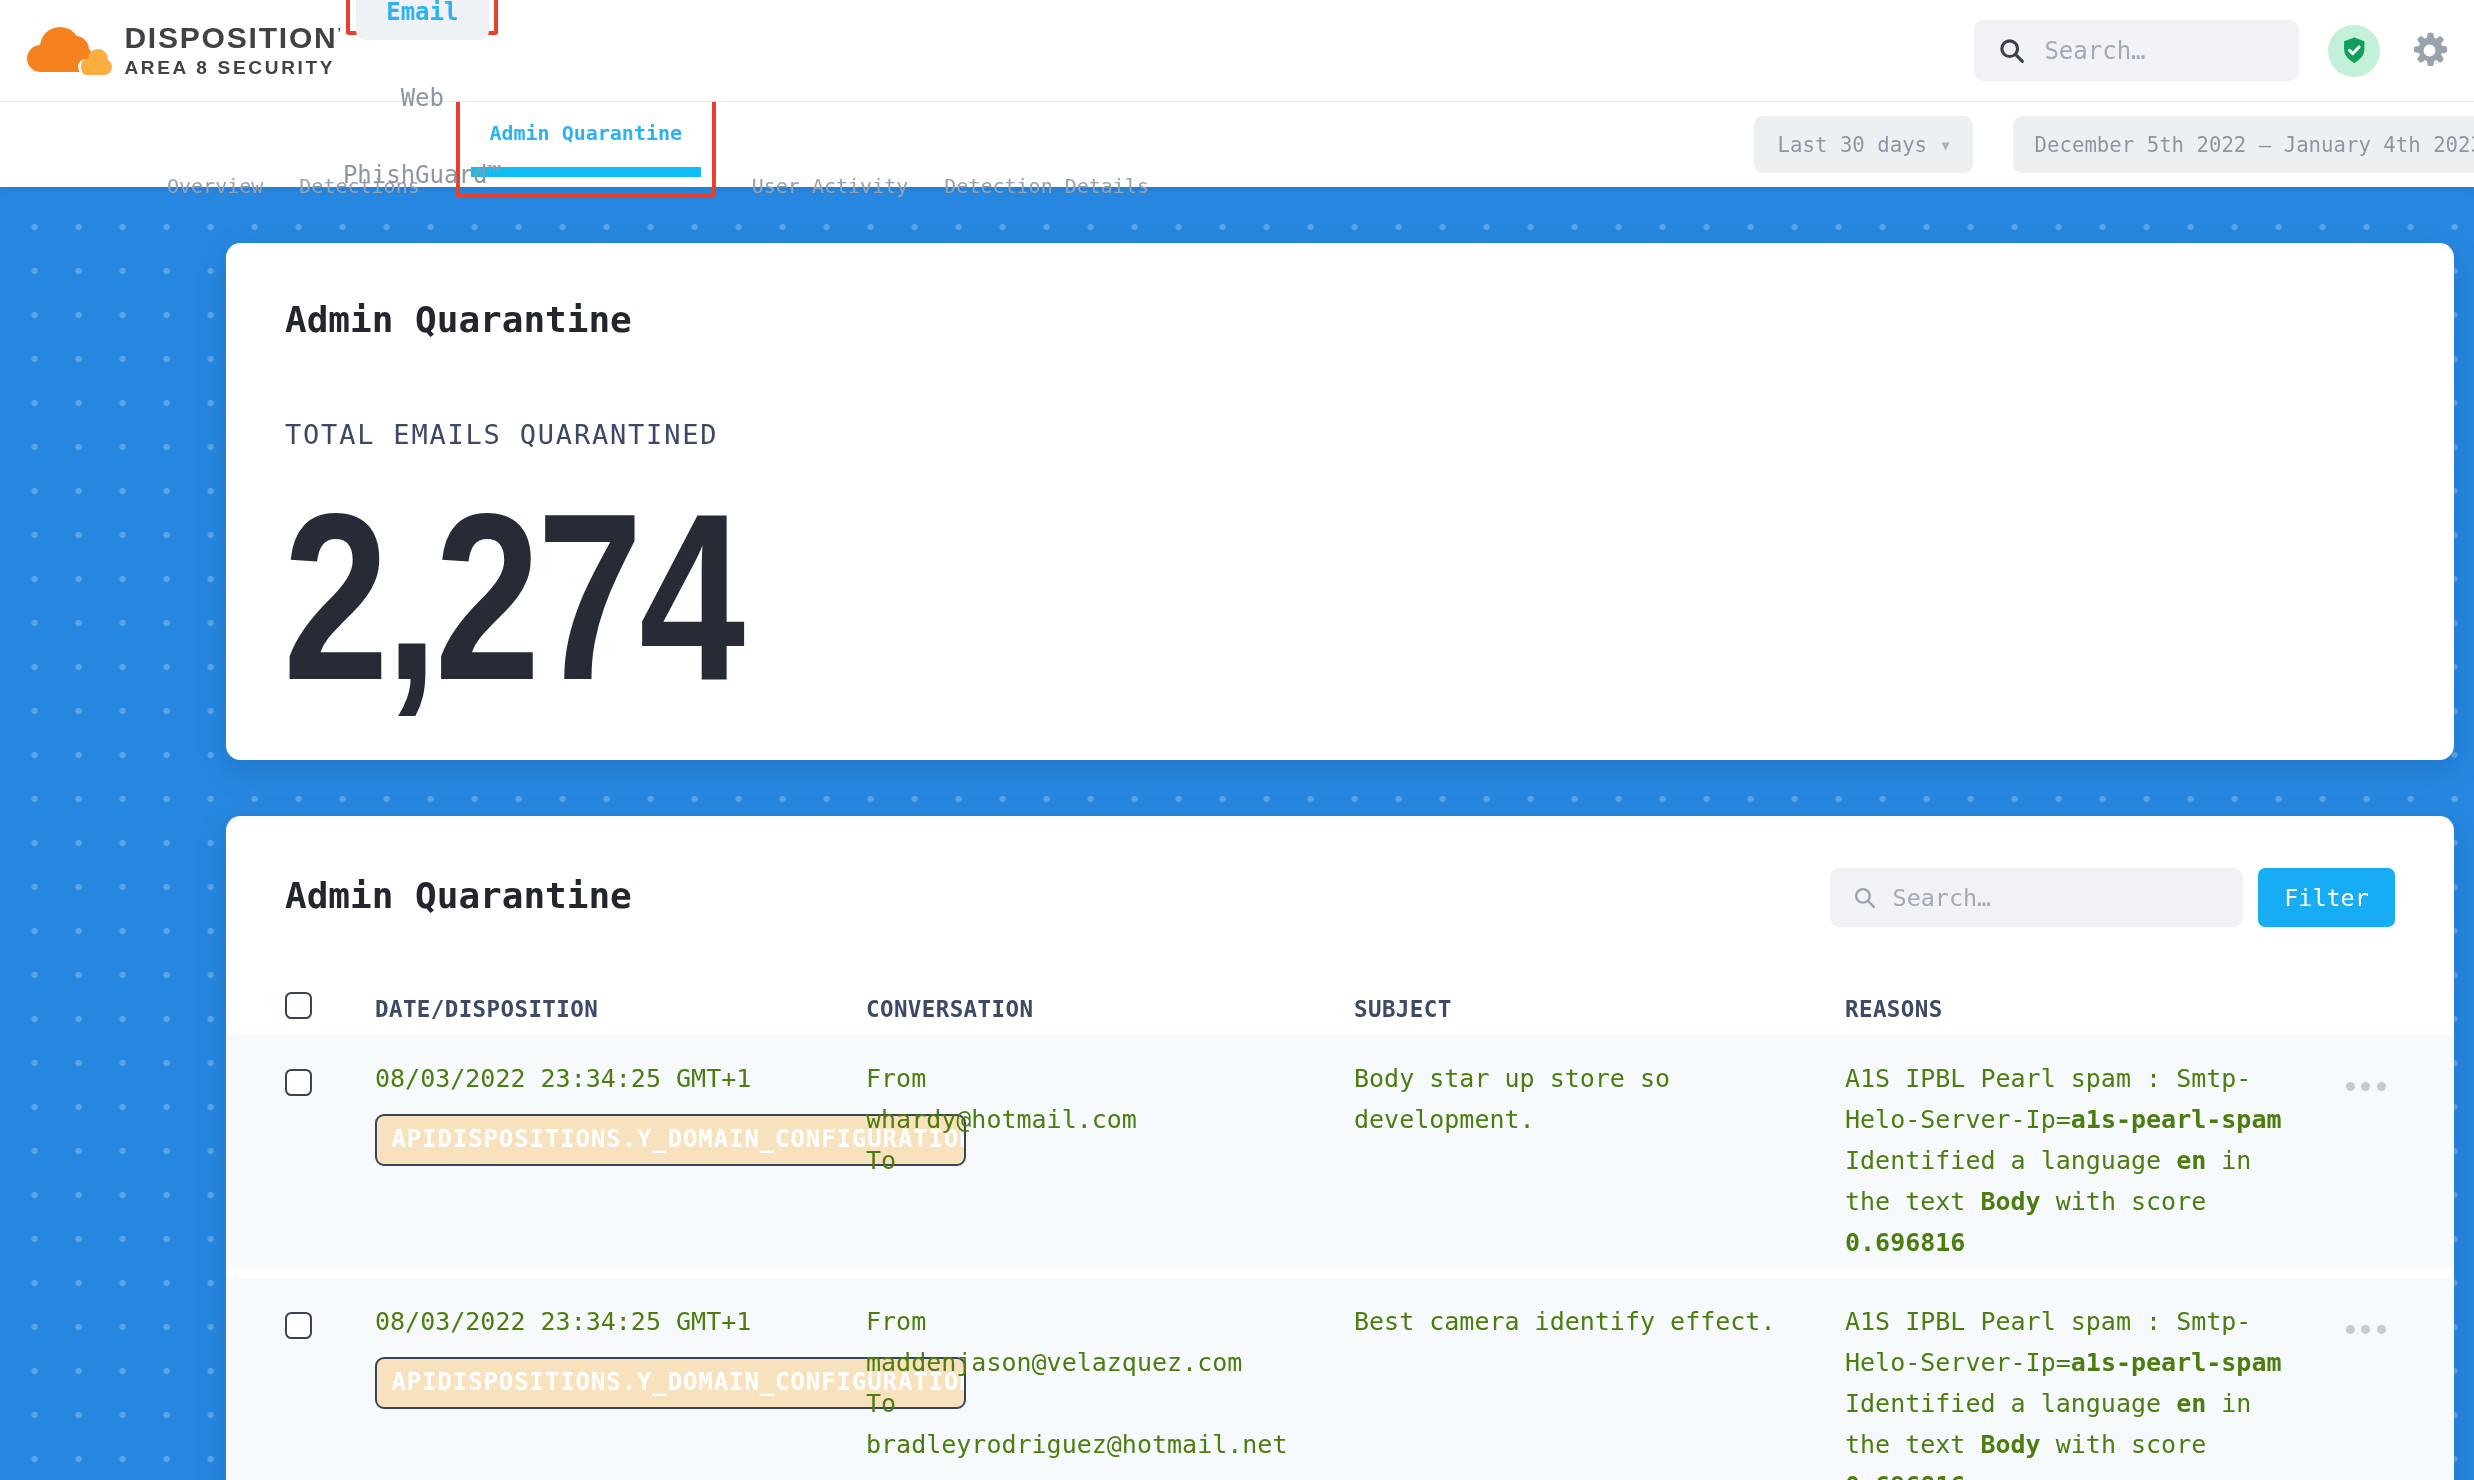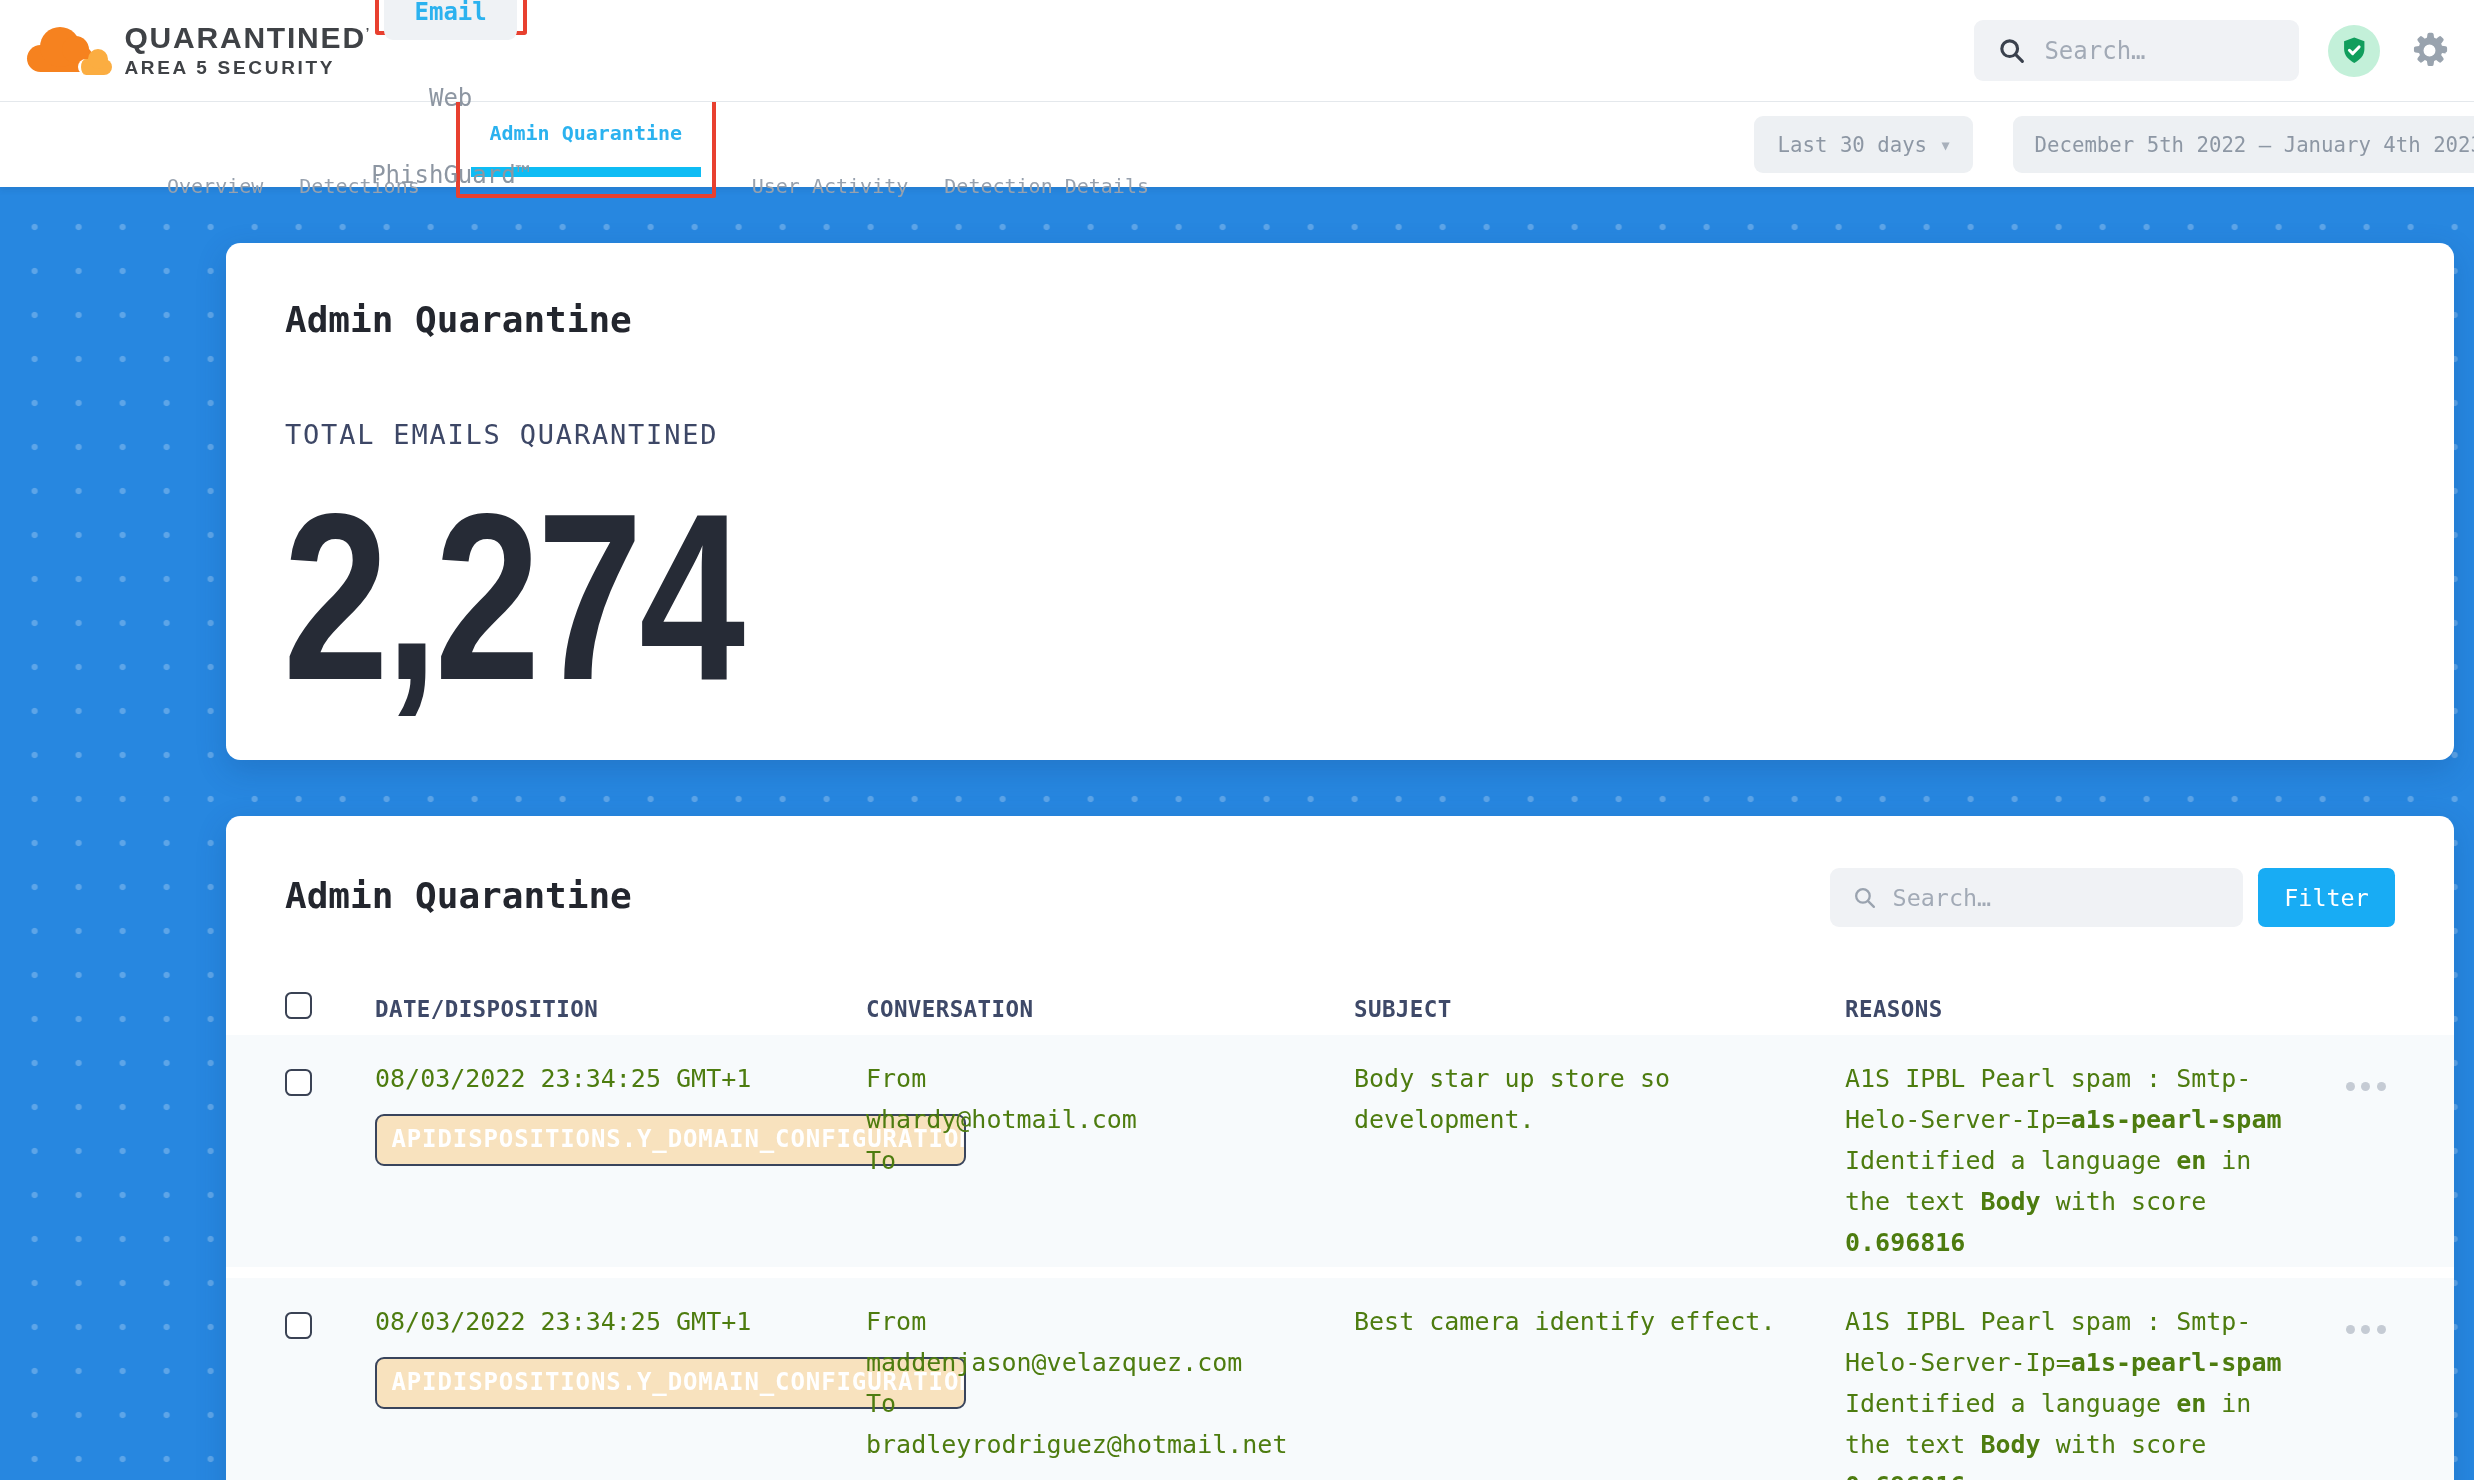--- a/index.html
+++ b/index.html
@@ -132,22 +132,22 @@
 </head>
 <body>
 
 <header class="topnav">
   <div class="logo">
     <div class="cloud-wrap">
       <div class="cloud-main"></div>
       <div class="cloud-light"></div>
     </div>
     <div class="brand-text">
-      <div class="brand-name"><span>QUARANTINED</span><sup>’</sup></div>
-      <div class="brand-sub">AREA 5 SECURITY</div>
+      <div class="brand-name"><span>DISPOSITION</span><sup>’</sup></div>
+      <div class="brand-sub">AREA 8 SECURITY</div>
     </div>
   </div>
 
   <nav class="topnav-items">
     <span class="nav-item">Home</span>
     <span class="annot-email">
       <span class="email-pill nav-item">Email</span>
     </span>
     <span class="nav-item">Web</span>
     <span class="nav-item">PhishGuard™</span>

